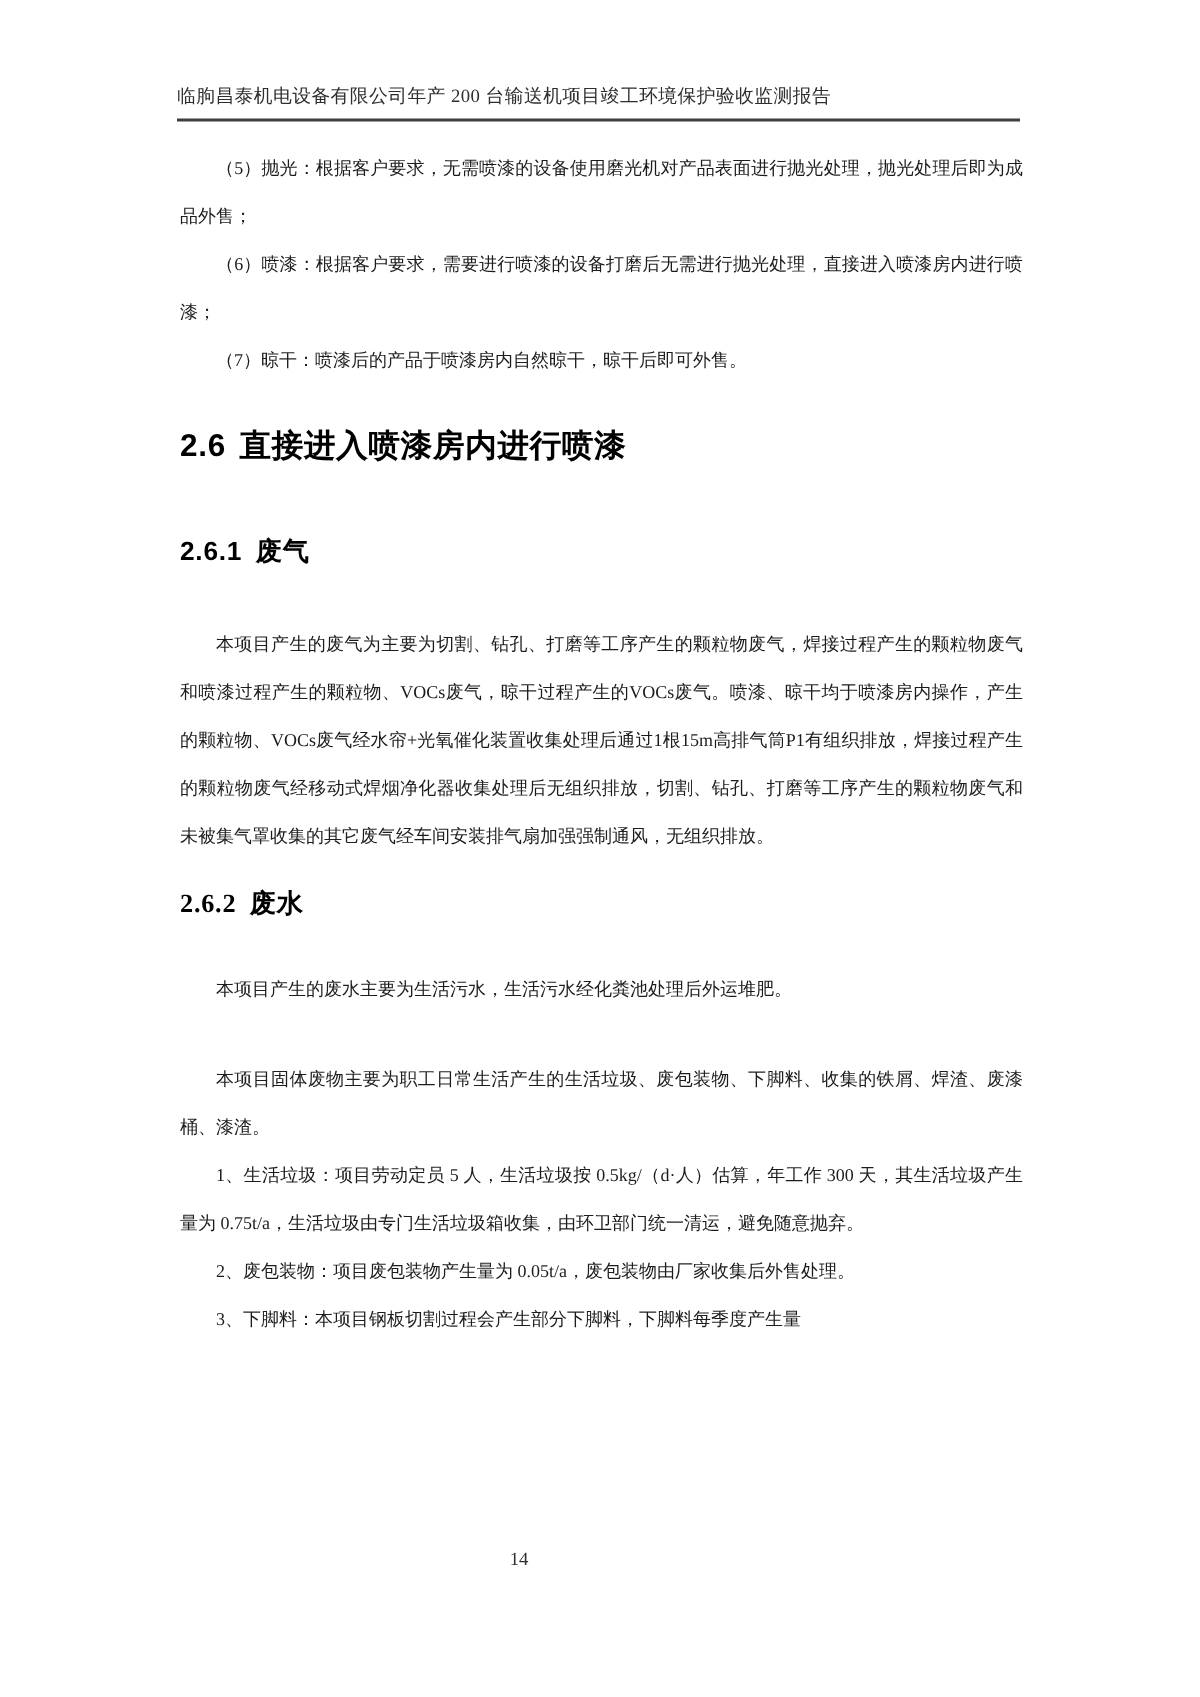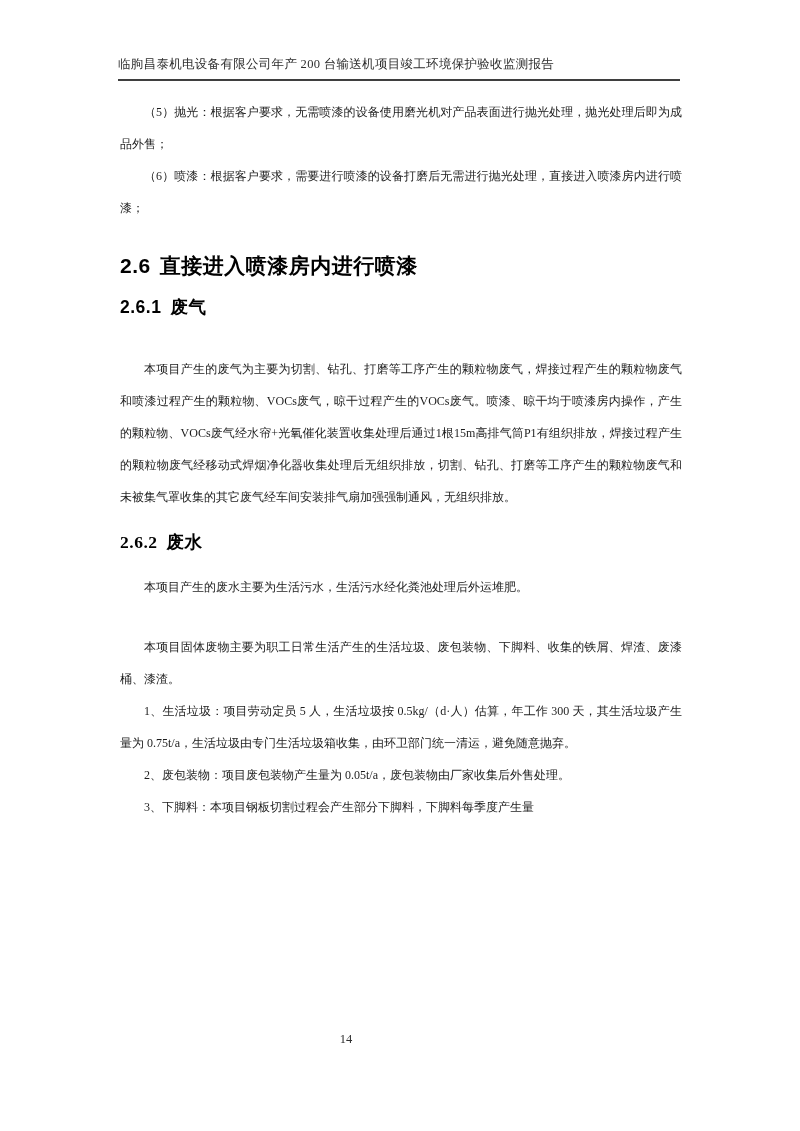--- a/index.html
+++ b/index.html
@@ -51,24 +51,24 @@
   h2.subsec-heading {
     margin: 0;
     font-family: "Liberation Sans", "DejaVu Sans", sans-serif;
     font-weight: 700;
     font-size: 17.5px;
     line-height: 26px;
     color: #000000;
     letter-spacing: 0.5px;
   }
   .num { margin-right: 9px; }
-  #h-261 { margin-top: 12px; }
+  #h-261 { margin-top: 40px; }
   #p-gas { margin-top: 33px; }
   #h-262 { margin-top: 16px; font-family: Liberation Serif, serif; }
-  #p-water { margin-top: 16px; }
+  #p-water { margin-top: 28px; }
   #h-263 { margin-top: 20px; }
   #p-solid-0 { margin-top: 28px; }
   .page-footer {
     position: absolute;
     top: 1031px;
     left: 0;
     width: 692px;
     text-align: center;
     font-size: 12.5px;
     line-height: 16px;
@@ -81,20 +81,21 @@
 <div class="page">
 
   <div class="page-header">
     <span>临朐昌泰机电设备有限公司年产 200 台输送机项目竣工环境保护验收监测报告</span>
   </div>
 
   <div class="content">
 
     <p class="body-par">（5）抛光：根据客户要求，无需喷漆的设备使用磨光机对产品表面进行抛光处理，抛光处理后即为成品外售；</p>
     <p class="body-par">（6）喷漆：根据客户要求，需要进行喷漆的设备打磨后无需进行抛光处理，直接进入喷漆房内进行喷漆；</p>
+    <p class="body-par">（7）晾干：喷漆后的产品于喷漆房内自然晾干，晾干后即可外售。</p>
 
     <h1 class="sec-heading">
       <span class="num">2.6</span><span>直接进入喷漆房内进行喷漆</span>
     </h1>
 
     <h2 class="subsec-heading" id="h-261">
       <span class="num">2.6.1</span><span>废气</span>
     </h2>
     <p class="body-par" id="p-gas">本项目产生的废气为主要为切割、钻孔、打磨等工序产生的颗粒物废气，焊接过程产生的颗粒物废气和喷漆过程产生的颗粒物、VOCs废气，晾干过程产生的VOCs废气。喷漆、晾干均于喷漆房内操作，产生的颗粒物、VOCs废气经水帘+光氧催化装置收集处理后通过1根15m高排气筒P1有组织排放，焊接过程产生的颗粒物废气经移动式焊烟净化器收集处理后无组织排放，切割、钻孔、打磨等工序产生的颗粒物废气和未被集气罩收集的其它废气经车间安装排气扇加强强制通风，无组织排放。</p>
 

